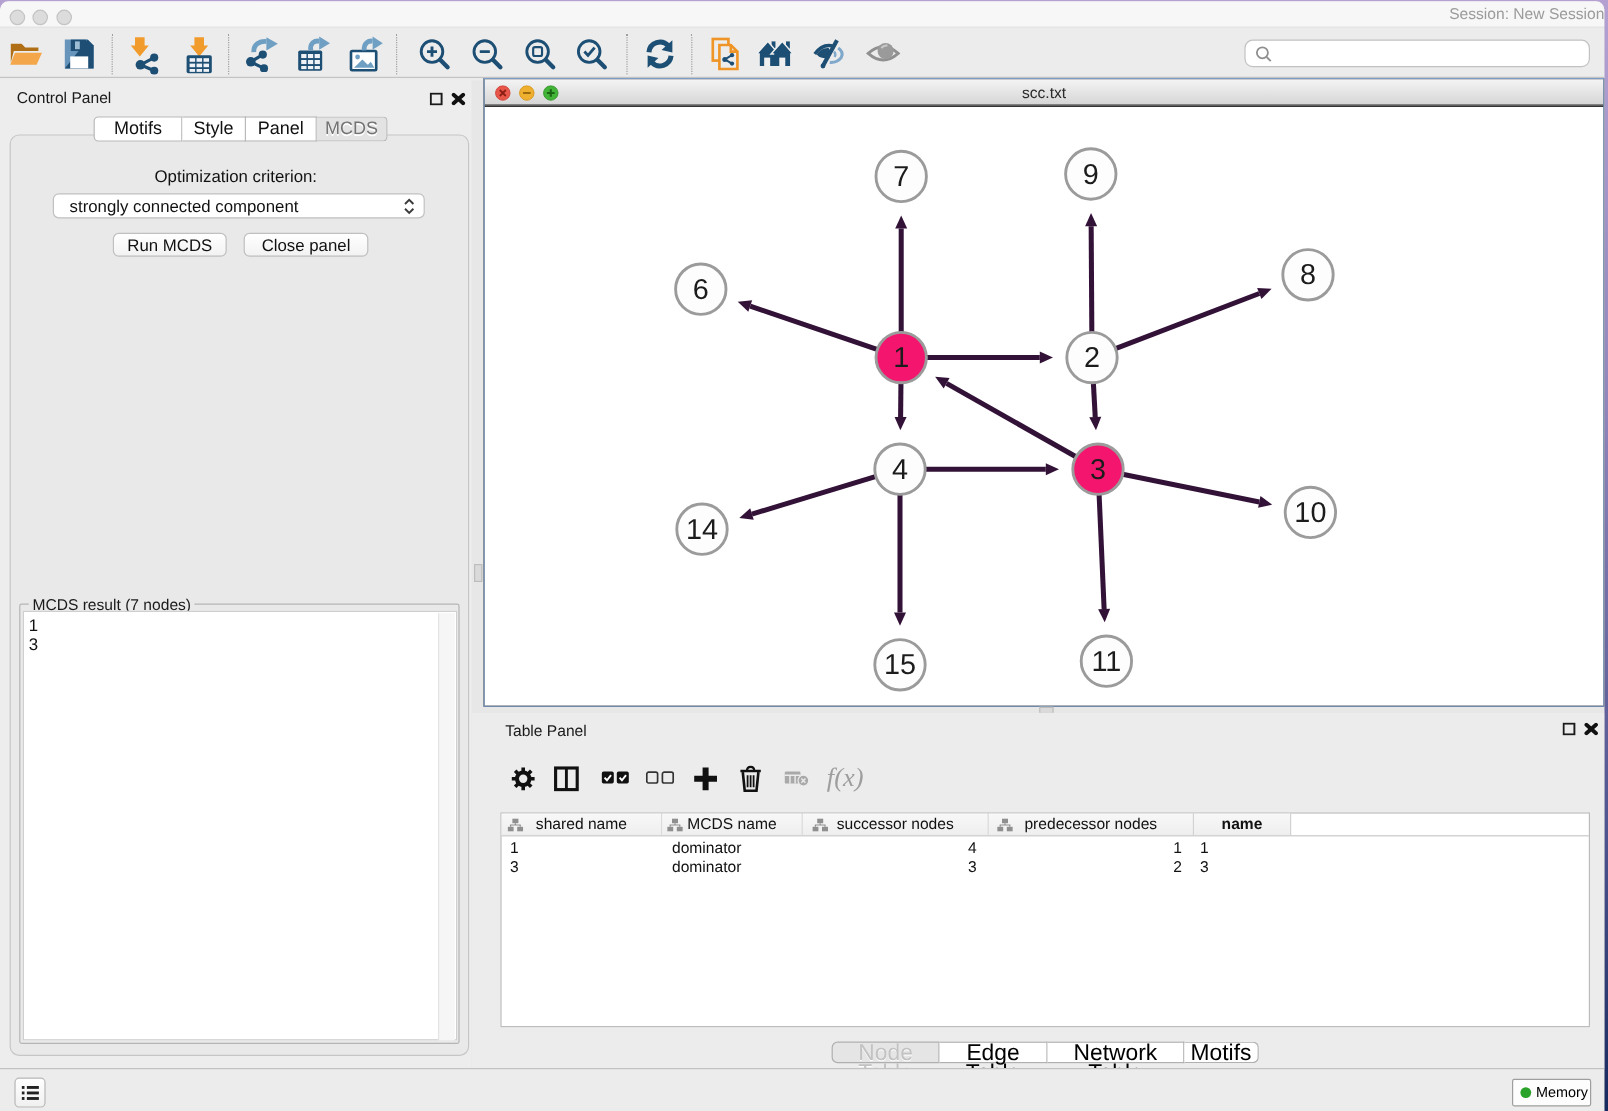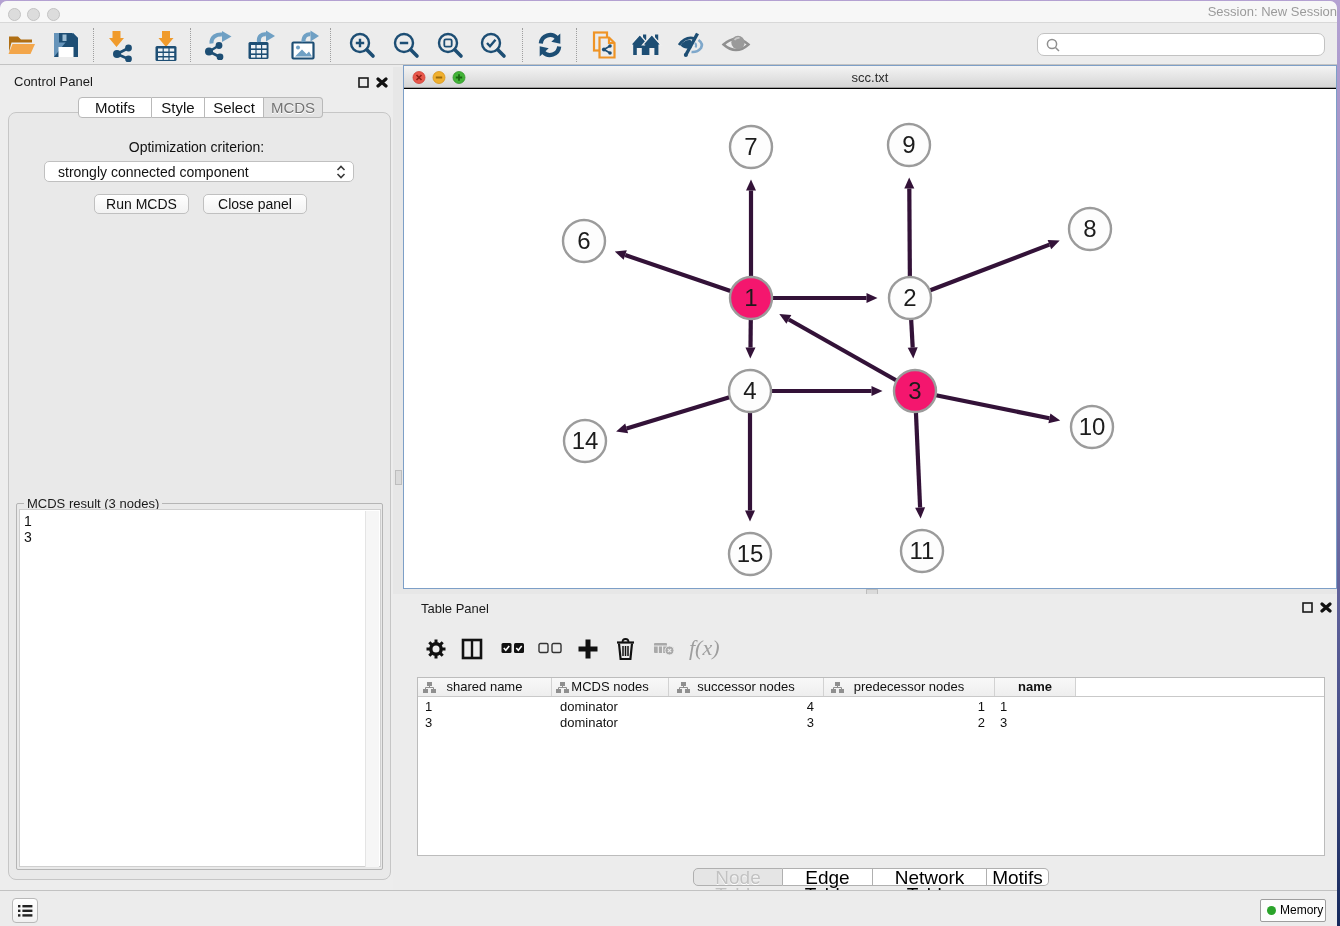--- a/index.html
+++ b/index.html
@@ -202,34 +202,34 @@
     <div id="cp-title">Control Panel</div>
     <svg class="abs" style="left:358px; top:10px" width="12" height="11">
       <rect x="1" y="1" width="9" height="9" fill="none" stroke="#1a1a1a" stroke-width="1.6"></rect>
     </svg>
     <svg class="abs" style="left:376px; top:10px" width="12" height="11">
       <path d="M2 2 L10 9 M10 2 L2 9" stroke="#111" stroke-width="3.2" stroke-linecap="round"></path>
     </svg>
     <div id="innerpanel"></div>
     <div class="tab" style="left:78px; width:74px; border-left:1px solid #b9b9b9; border-radius:4px 0 0 4px;">Motifs</div>
     <div class="tab" style="left:152px; width:53px;">Style</div>
-    <div class="tab" style="left:205px; width:59px;">Select</div>
+    <div class="tab" style="left:205px; width:59px;">Panel</div>
     <div class="tab" style="left:264px; width:59px; background:#e3e3e3; color:#737373; text-shadow:0 1px 0 #fff; border-radius:0 4px 4px 0;">MCDS</div>
     <div class="abs" style="left:0; top:72px; width:393px; text-align:center; font-size:14px; color:#111;">Optimization criterion:</div>
     <div class="abs" style="left:44px; top:94px; width:310px; height:21px; background:#fff; border:1px solid #c0c0c0; border-radius:5px;">
       <span class="abs" style="left:13px; top:2px; font-size:14px; color:#111;">strongly connected component</span>
       <svg class="abs" style="right:7px; top:3px" width="10" height="14">
         <path d="M1.5 5 L5 1.5 L8.5 5" fill="none" stroke="#3a3a3a" stroke-width="1.6"></path>
         <path d="M1.5 9 L5 12.5 L8.5 9" fill="none" stroke="#3a3a3a" stroke-width="1.6"></path>
       </svg>
     </div>
     <div class="btn" style="left:94px; top:127px; width:95px;">Run MCDS</div>
     <div class="btn" style="left:203px; top:127px; width:104px;">Close panel</div>
     <div class="abs" style="left:16px; top:436px; width:367px; height:367px; border:1px solid #b5b5b5; border-radius:2px;"></div>
-    <div class="abs" style="left:24px; top:429px; padding:0 3px; background:#e9e9e9; font-size:13px; color:#1a1a1a;">MCDS result (3 nodes)</div>
+    <div class="abs" style="left:24px; top:429px; padding:0 3px; background:#e9e9e9; font-size:13px; color:#1a1a1a;">MCDS result (7 nodes)</div>
     <div class="abs" style="left:19px; top:442px; width:362px; height:358px; background:#fff; border:1px solid #cfcfcf;">
       <div class="abs" style="left:4px; top:3px; font-size:14px; color:#111; line-height:16px;">1<br>3</div>
       <div class="abs" style="right:1px; top:1px; width:14px; height:356px; background:#f6f6f6; border-left:1px solid #e4e4e4;"></div>
     </div>
   </div>
   <div id="rightbg"></div>
   <div id="netwin">
     <div id="nettitle">
       <svg class="abs" style="left:8px; top:5px" width="60" height="14">
         <circle cx="7" cy="6.5" r="6" fill="#e9574b" stroke="#ce4237" stroke-width="0.8"></circle>
@@ -338,21 +338,21 @@
     </svg>
     <svg class="abs" style="left:260px; top:48px" width="22" height="14">
       <rect x="1" y="1" width="13" height="10" rx="1" fill="#a9a9a9"></rect>
       <path d="M1 4 h13 M5.3 4 v7 M9.6 4 v7" stroke="#ececec" stroke-width="1.2"></path>
       <circle cx="16.5" cy="8.5" r="4.5" fill="#a9a9a9" stroke="#ececec" stroke-width="1"></circle>
       <path d="M14.8 6.8 l3.4 3.4 M18.2 6.8 l-3.4 3.4" stroke="#ececec" stroke-width="1.2"></path>
     </svg>
     <div class="abs" style="left:296px; top:41px; font-family:'Liberation Serif',serif; font-style:italic; font-size:22px; color:#9e9e9e;">f(x)</div>
     <div id="tbl">
       <div class="th" style="left:0; width:134px;">shared name</div>
-      <div class="th" style="left:134px; width:117px;">MCDS nodes</div>
+      <div class="th" style="left:134px; width:117px;">MCDS name</div>
       <div class="th" style="left:251px; width:155px;">successor nodes</div>
       <div class="th" style="left:406px; width:171px;">predecessor nodes</div>
       <div class="th" style="left:577px; width:81px;font-weight:bold;">name</div>
       <div class="abs" style="left:0; top:18px; width:906px; height:0; border-top:1px solid #c9c9c9;"></div>
       <svg class="abs" style="left:5px; top:4px" width="13" height="11">
           <use href="#orgic"></use>
         </svg>
       <svg class="abs" style="left:138px; top:4px" width="13" height="11">
           <use href="#orgic"></use>
         </svg>

